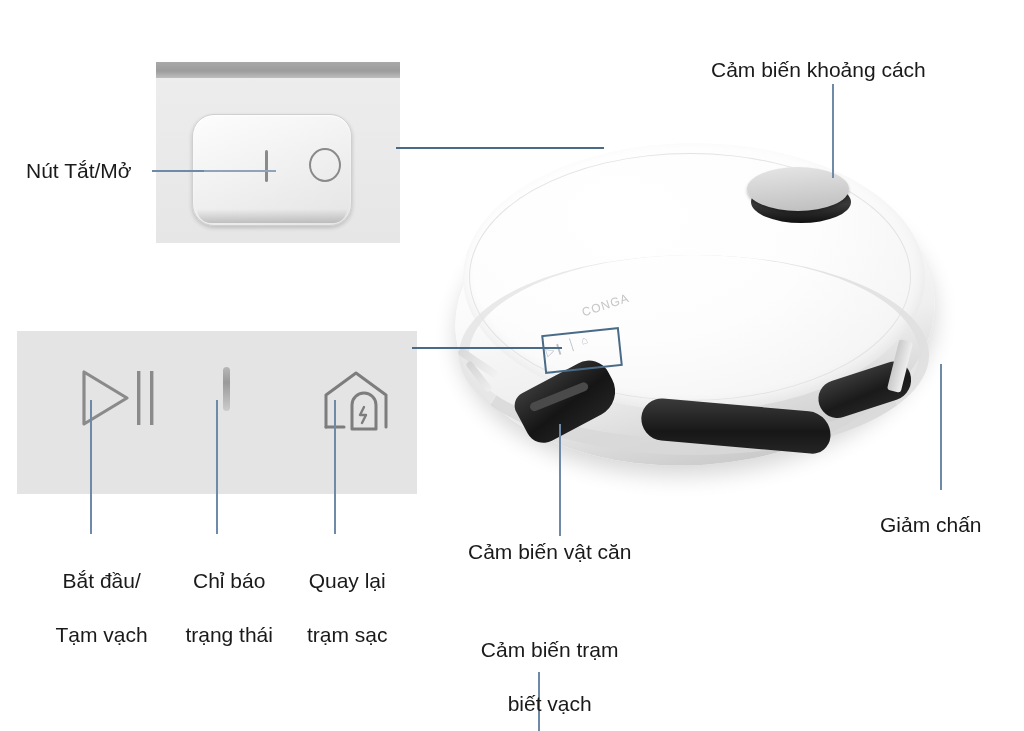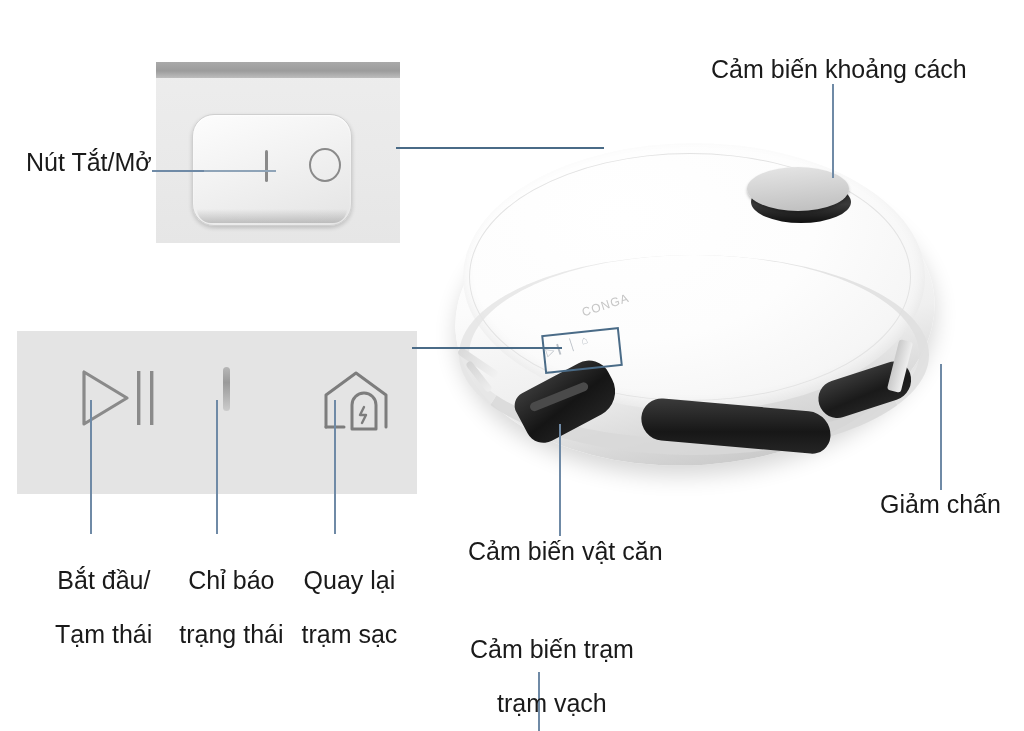--- a/index.html
+++ b/index.html
@@ -13,21 +13,21 @@
     height: 731px;
     background: #ffffff;
     overflow: hidden;
     font-family: "Liberation Sans", sans-serif;
   }
 
   
   .label {
     position: absolute;
     color: #1a1a1a;
-    font-size: 25px;
+    font-size: 21px;
     line-height: 27px;
     white-space: pre;
     letter-spacing: 0px;
   }
   .label.center { text-align: center; }
 
   
   .leader-v {
     position: absolute;
     width: 2px;
@@ -346,36 +346,36 @@
   <div class="leader-v" style="left:334px; top:400px; height:134px;"></div>
 
   <div class="leader-v" style="left:832px; top:84px; height:94px;"></div>
 
   <div class="leader-v" style="left:940px; top:364px; height:126px;"></div>
 
   <div class="leader-v" style="left:559px; top:424px; height:112px;"></div>
 
   <div class="leader-v" style="left:538px; top:672px; height:59px;"></div>
 
-  <div class="label" style="left:26px; top:149px;">Nút Tắt/Mở</div>
+  <div class="label" style="left:26px; top:157px;">Nút Tắt/Mở</div>
 
   <div class="label" style="left:711px; top:56px;">Cảm biến khoảng cách</div>
 
-  <div class="label" style="left:880px; top:491px;">Giảm chấn</div>
+  <div class="label" style="left:880px; top:511px;">Giảm chấn</div>
 
   <div class="label" style="left:468px; top:538px;">Cảm biến vật căn</div>
 
   <div class="label center" style="left:438px; top:609px; width:200px;">
     <span>Cảm biến trạm</span><br>
-    <span>trạm vạch</span>
+    <span>biết vạch</span>
   </div>
 
   <div class="label center" style="left:10px; top:540px; width:160px;text-align:center;">
     <span>Bắt đầu/</span><br>
-    <span>Tạm thái</span>
+    <span>Tạm vạch</span>
   </div>
 
   <div class="label center" style="left:268px; top:540px; width:135px;">
     <span>Quay lại</span><br>
     <span>trạm sạc</span>
   </div>
 
   <div class="label center" style="left:145px; top:540px; width:145px;">
     <span>Chỉ báo</span><br>
     <span>trạng thái</span>

